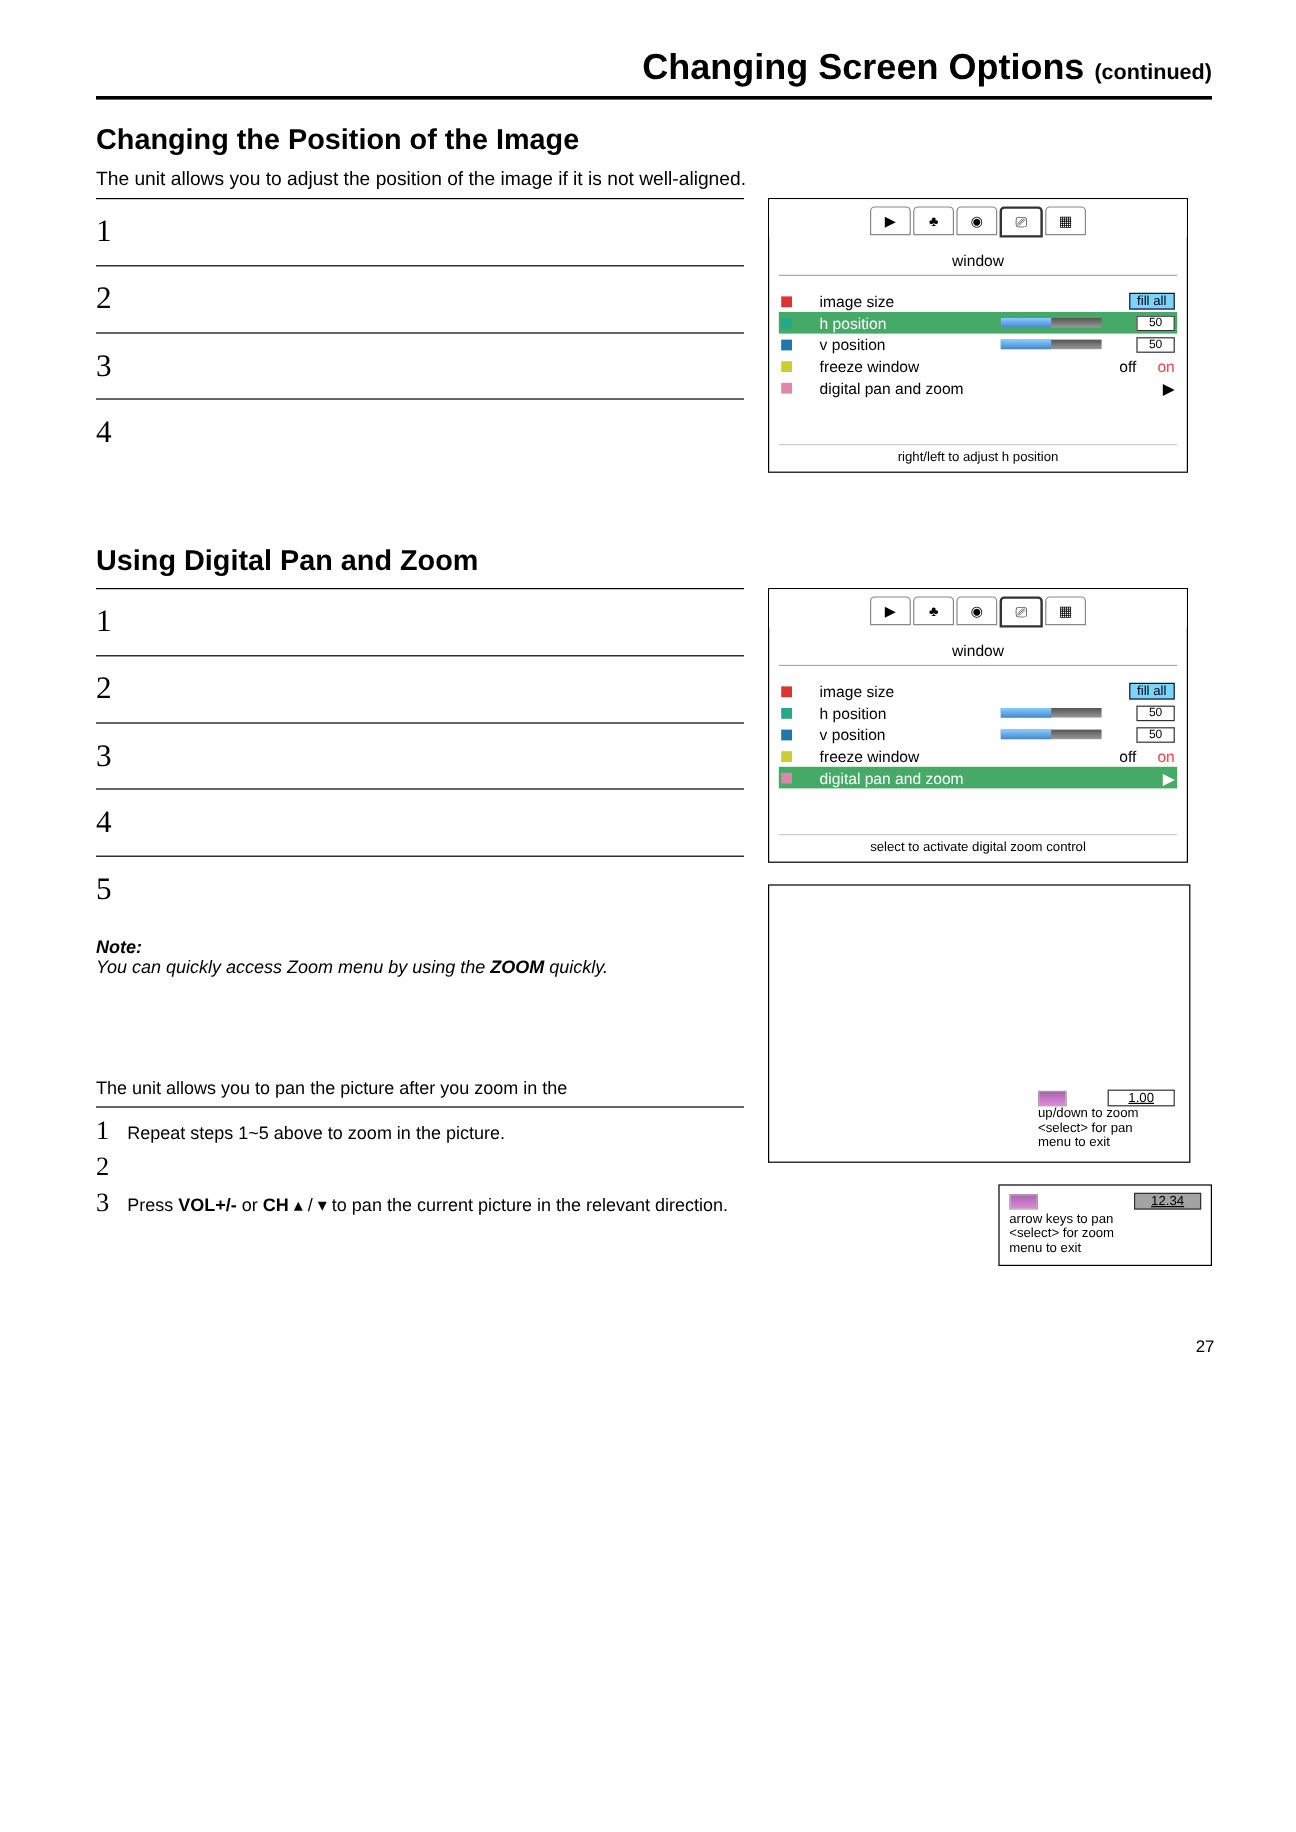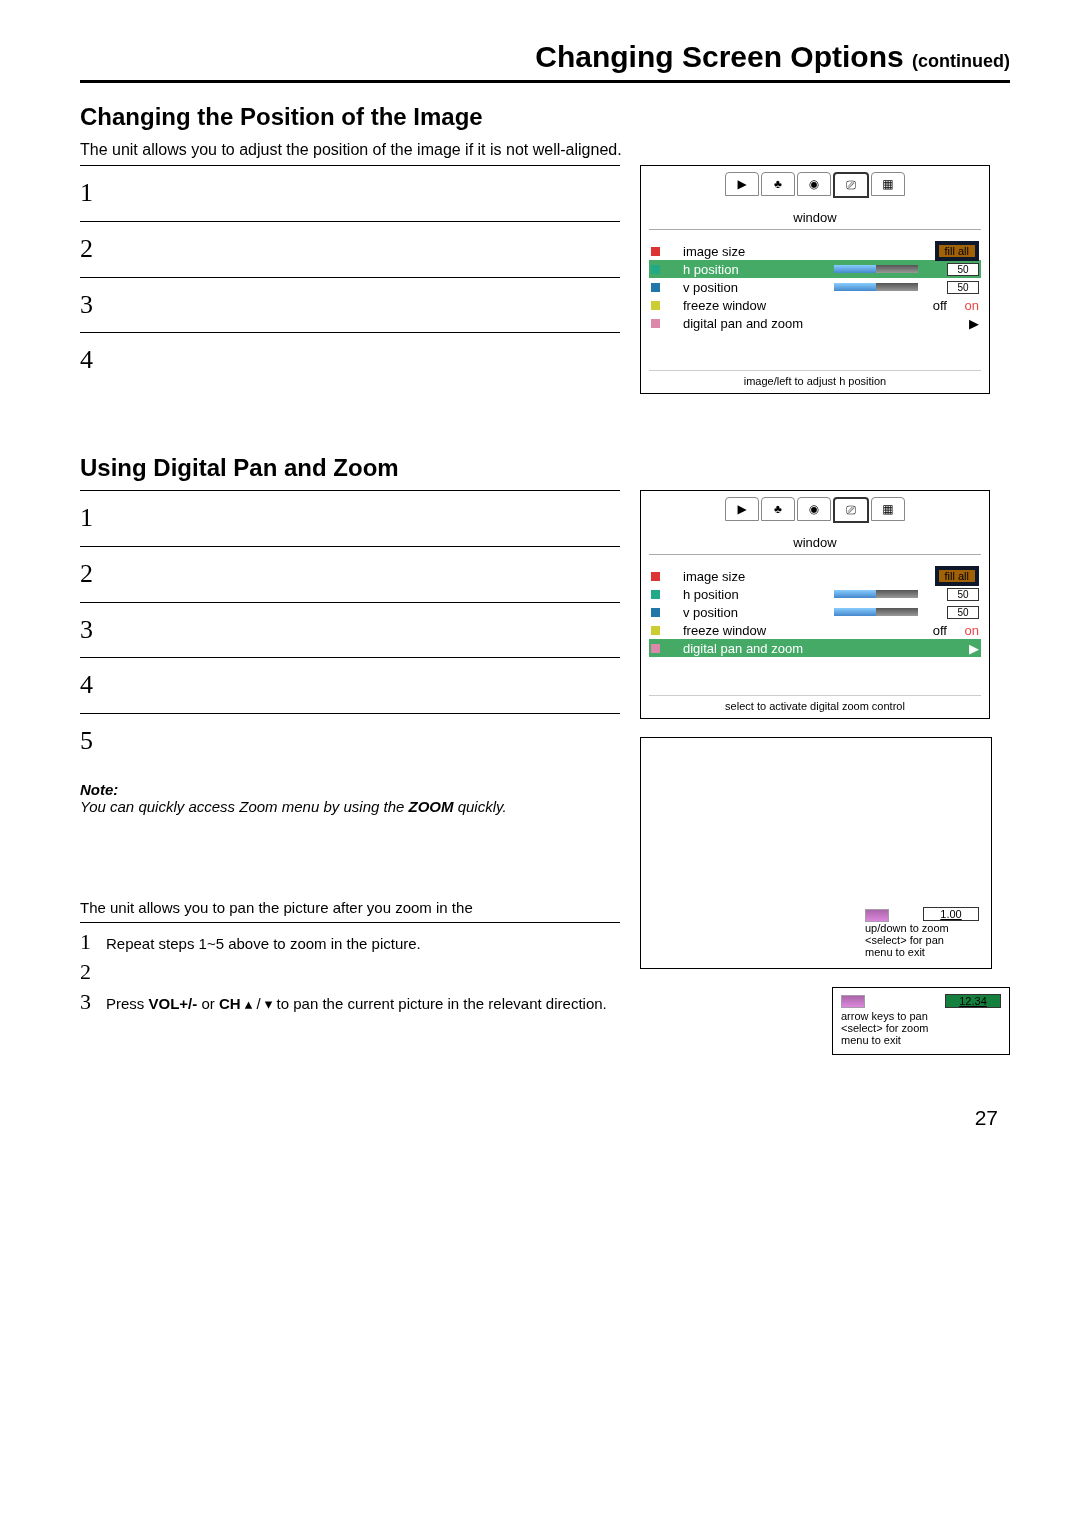--- a/index.html
+++ b/index.html
@@ -176,25 +176,25 @@
   }
   .osd .valbox {
     width: 30px;
     border: 1px solid #333;
     font-size: 10px;
     text-align: center;
     background: #fff;
     color:#000;
   }
   .osd .dropdown {
-    border: 4px solid #0f172a;
+    border: 1px solid #0f172a;
     padding: 0 6px;
     font-size: 11px;
     margin-left: auto;
-    background:#a16207;
+    background:#7dd3fc;
     color:#000;
   }
   .osd .offon { margin-left:auto; font-size:13px; }
   .osd .offon .on { color:#ef4444; margin-left:14px; }
   .osd .arrow { margin-left:auto; }
   .osd .spacer { height: 34px; }
   .osd .hint {
     text-align: center;
     font-size: 11px;
     padding: 4px 0 6px 0;
@@ -255,28 +255,28 @@
     width: 22px; height: 11px;
     border: 1px solid #a9a;
     background: linear-gradient(#a6a,#d8d);
   }
   .smallbox .val {
     border: 1px solid #333;
     width: 54px;
     text-align: center;
     text-decoration: underline;
     margin-left: auto;
-    background:#15803d;
+    background:#a3a3a3;
   }
 
   .pagenum {
     position: absolute;
     bottom: 40px;
-    right: 82px;
-    font-size: 21px;
+    right: 68px;
+    font-size: 14px;
   }
 </style>
 </head>
 <body>
 
 <div class="page">
 
   <div class="top-title">
     <span>Changing Screen Options</span>
     <span class="cont">(continued)</span>
@@ -350,21 +350,21 @@
               <span class="on">on</span>
             </span>
           </div>
           <div class="item">
             <span class="sq pink"></span>
             <span class="lab">digital pan and zoom</span>
             <span class="arrow">▶</span>
           </div>
         </div>
         <div class="spacer"></div>
-        <div class="hint">image/left to adjust h position</div>
+        <div class="hint">right/left to adjust h position</div>
       </div>
     </div>
   </div>
 
   <div class="section-title" style="margin-top:60px">Using Digital Pan and Zoom</div>
 
   <div class="twocol">
     <div class="leftcol">
       <div class="steplist">
         <div class="row">

